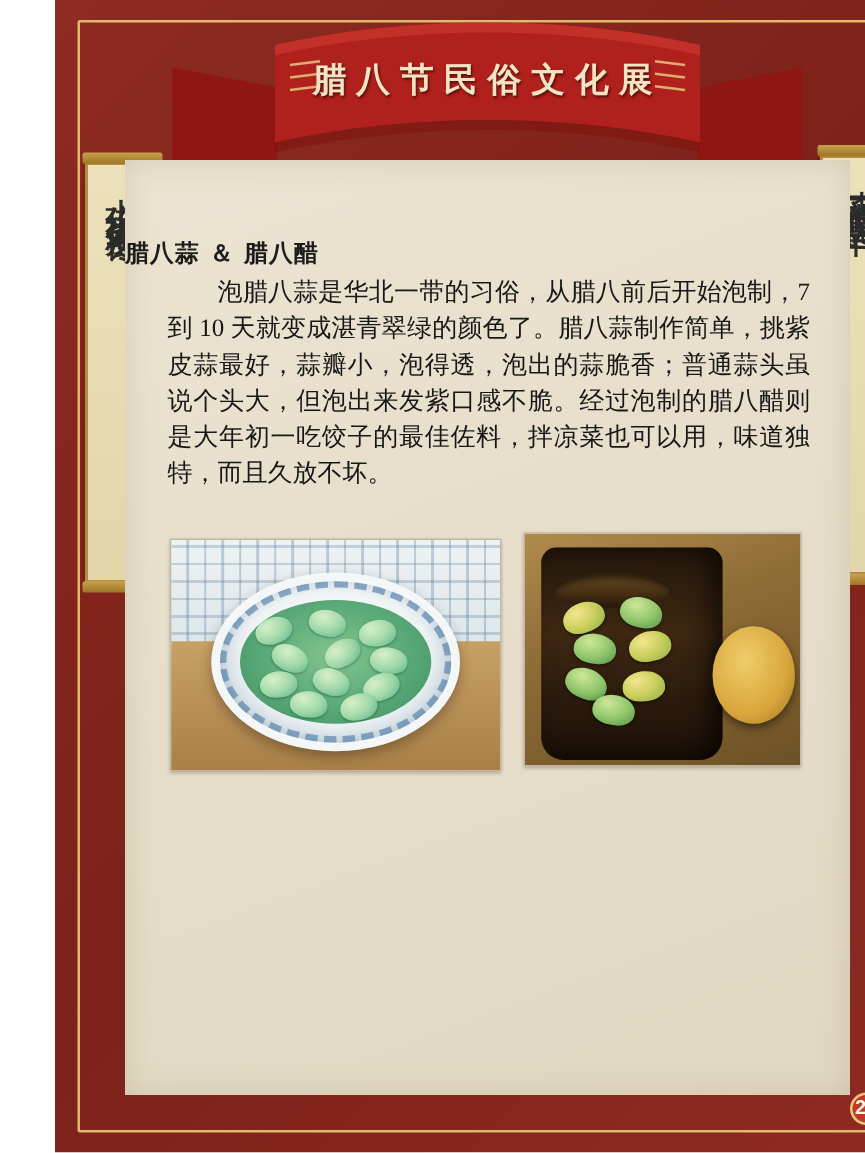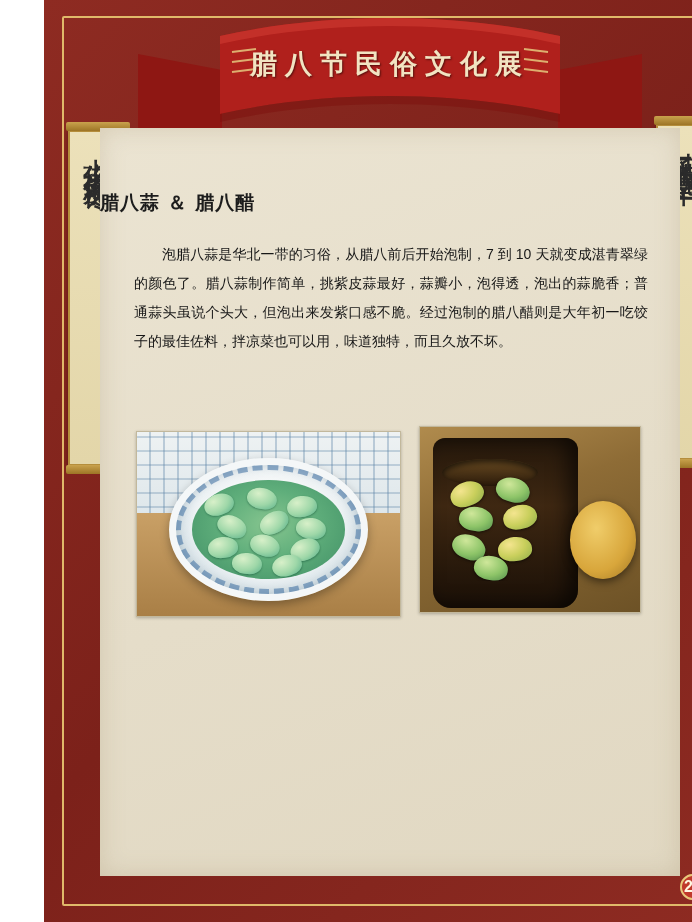--- a/index.html
+++ b/index.html
@@ -131,24 +131,24 @@
     width: 580px;
     font-family: "DejaVu Serif", serif;
     font-size: 19px;
     font-weight: bold;
     color: #1c1c1c;
     letter-spacing: 1px;
   }
   #article-body {
     position: absolute;
     left: 34px;
-    top: 112px;
+    top: 92px;
     width: 514px;
-    font-family: Liberation Sans, sans-serif;
-    font-size: 14px;
+    font-family: Liberation Serif, serif;
+    font-size: 20px;
     line-height: 29px;
     color: #171717;
     text-align: justify;
     text-indent: 2em;
   }
 
   
   .photo {
     position: absolute;
     border: 1px solid #c2b89c;

